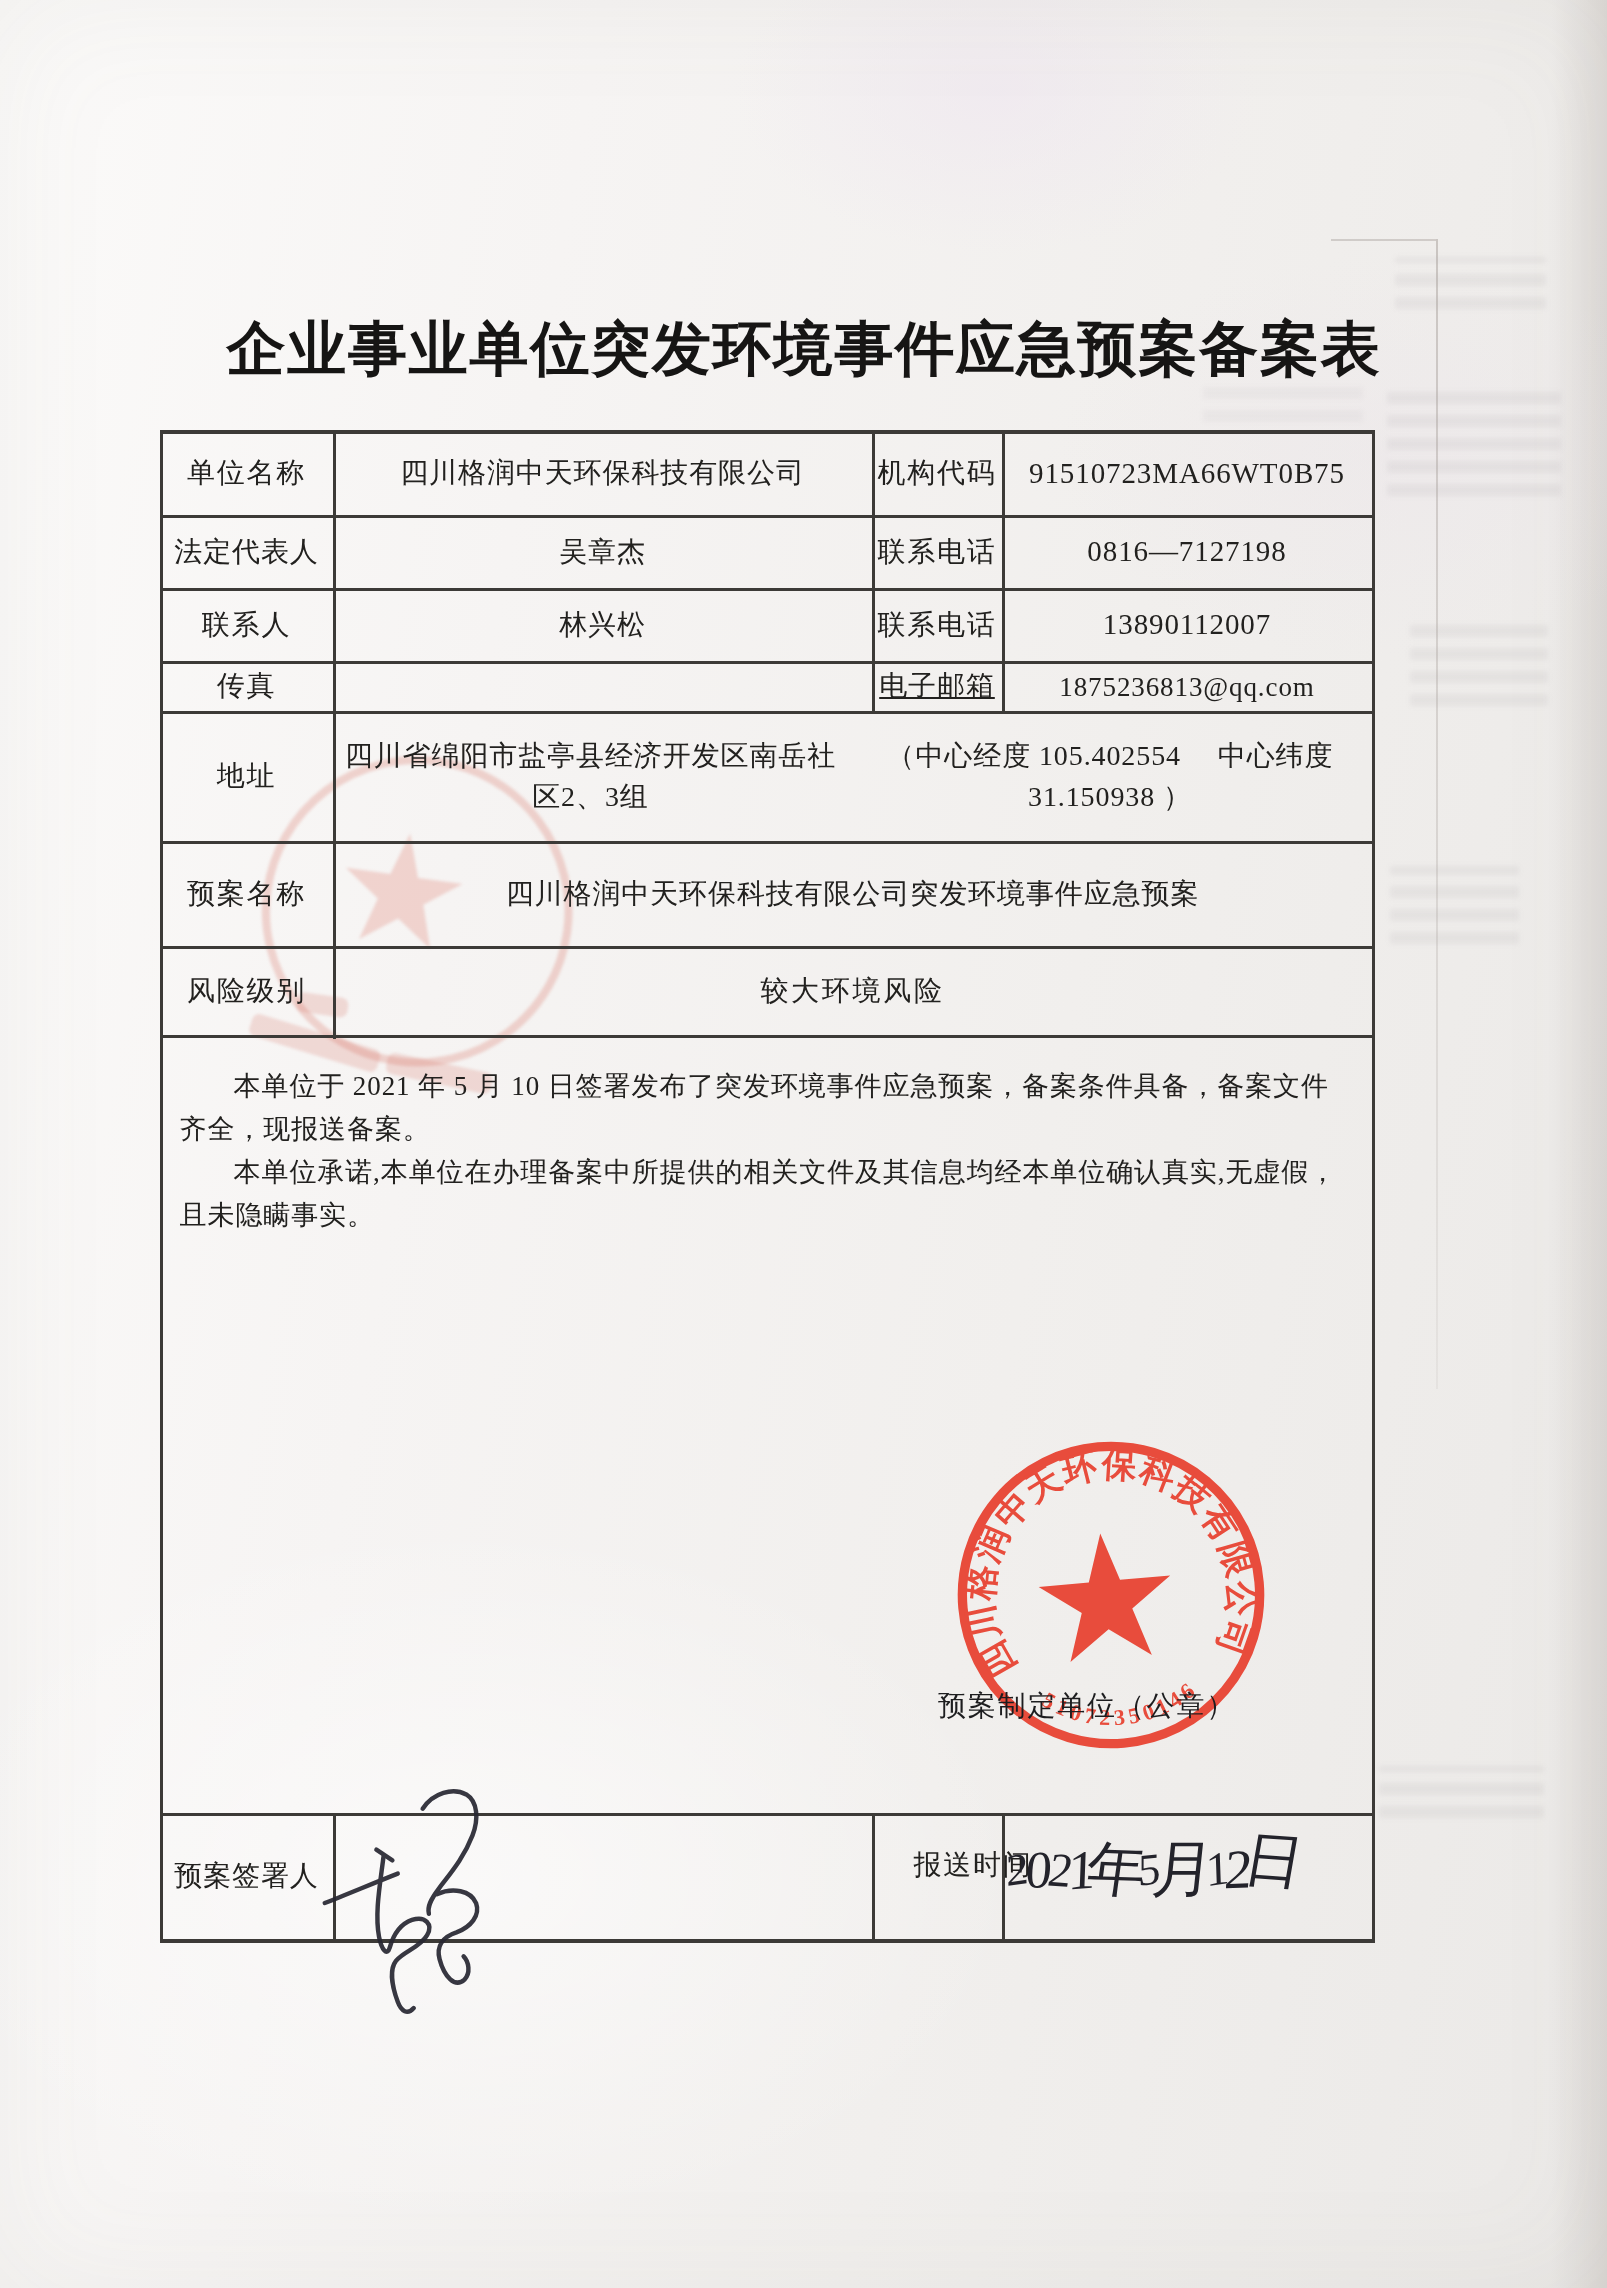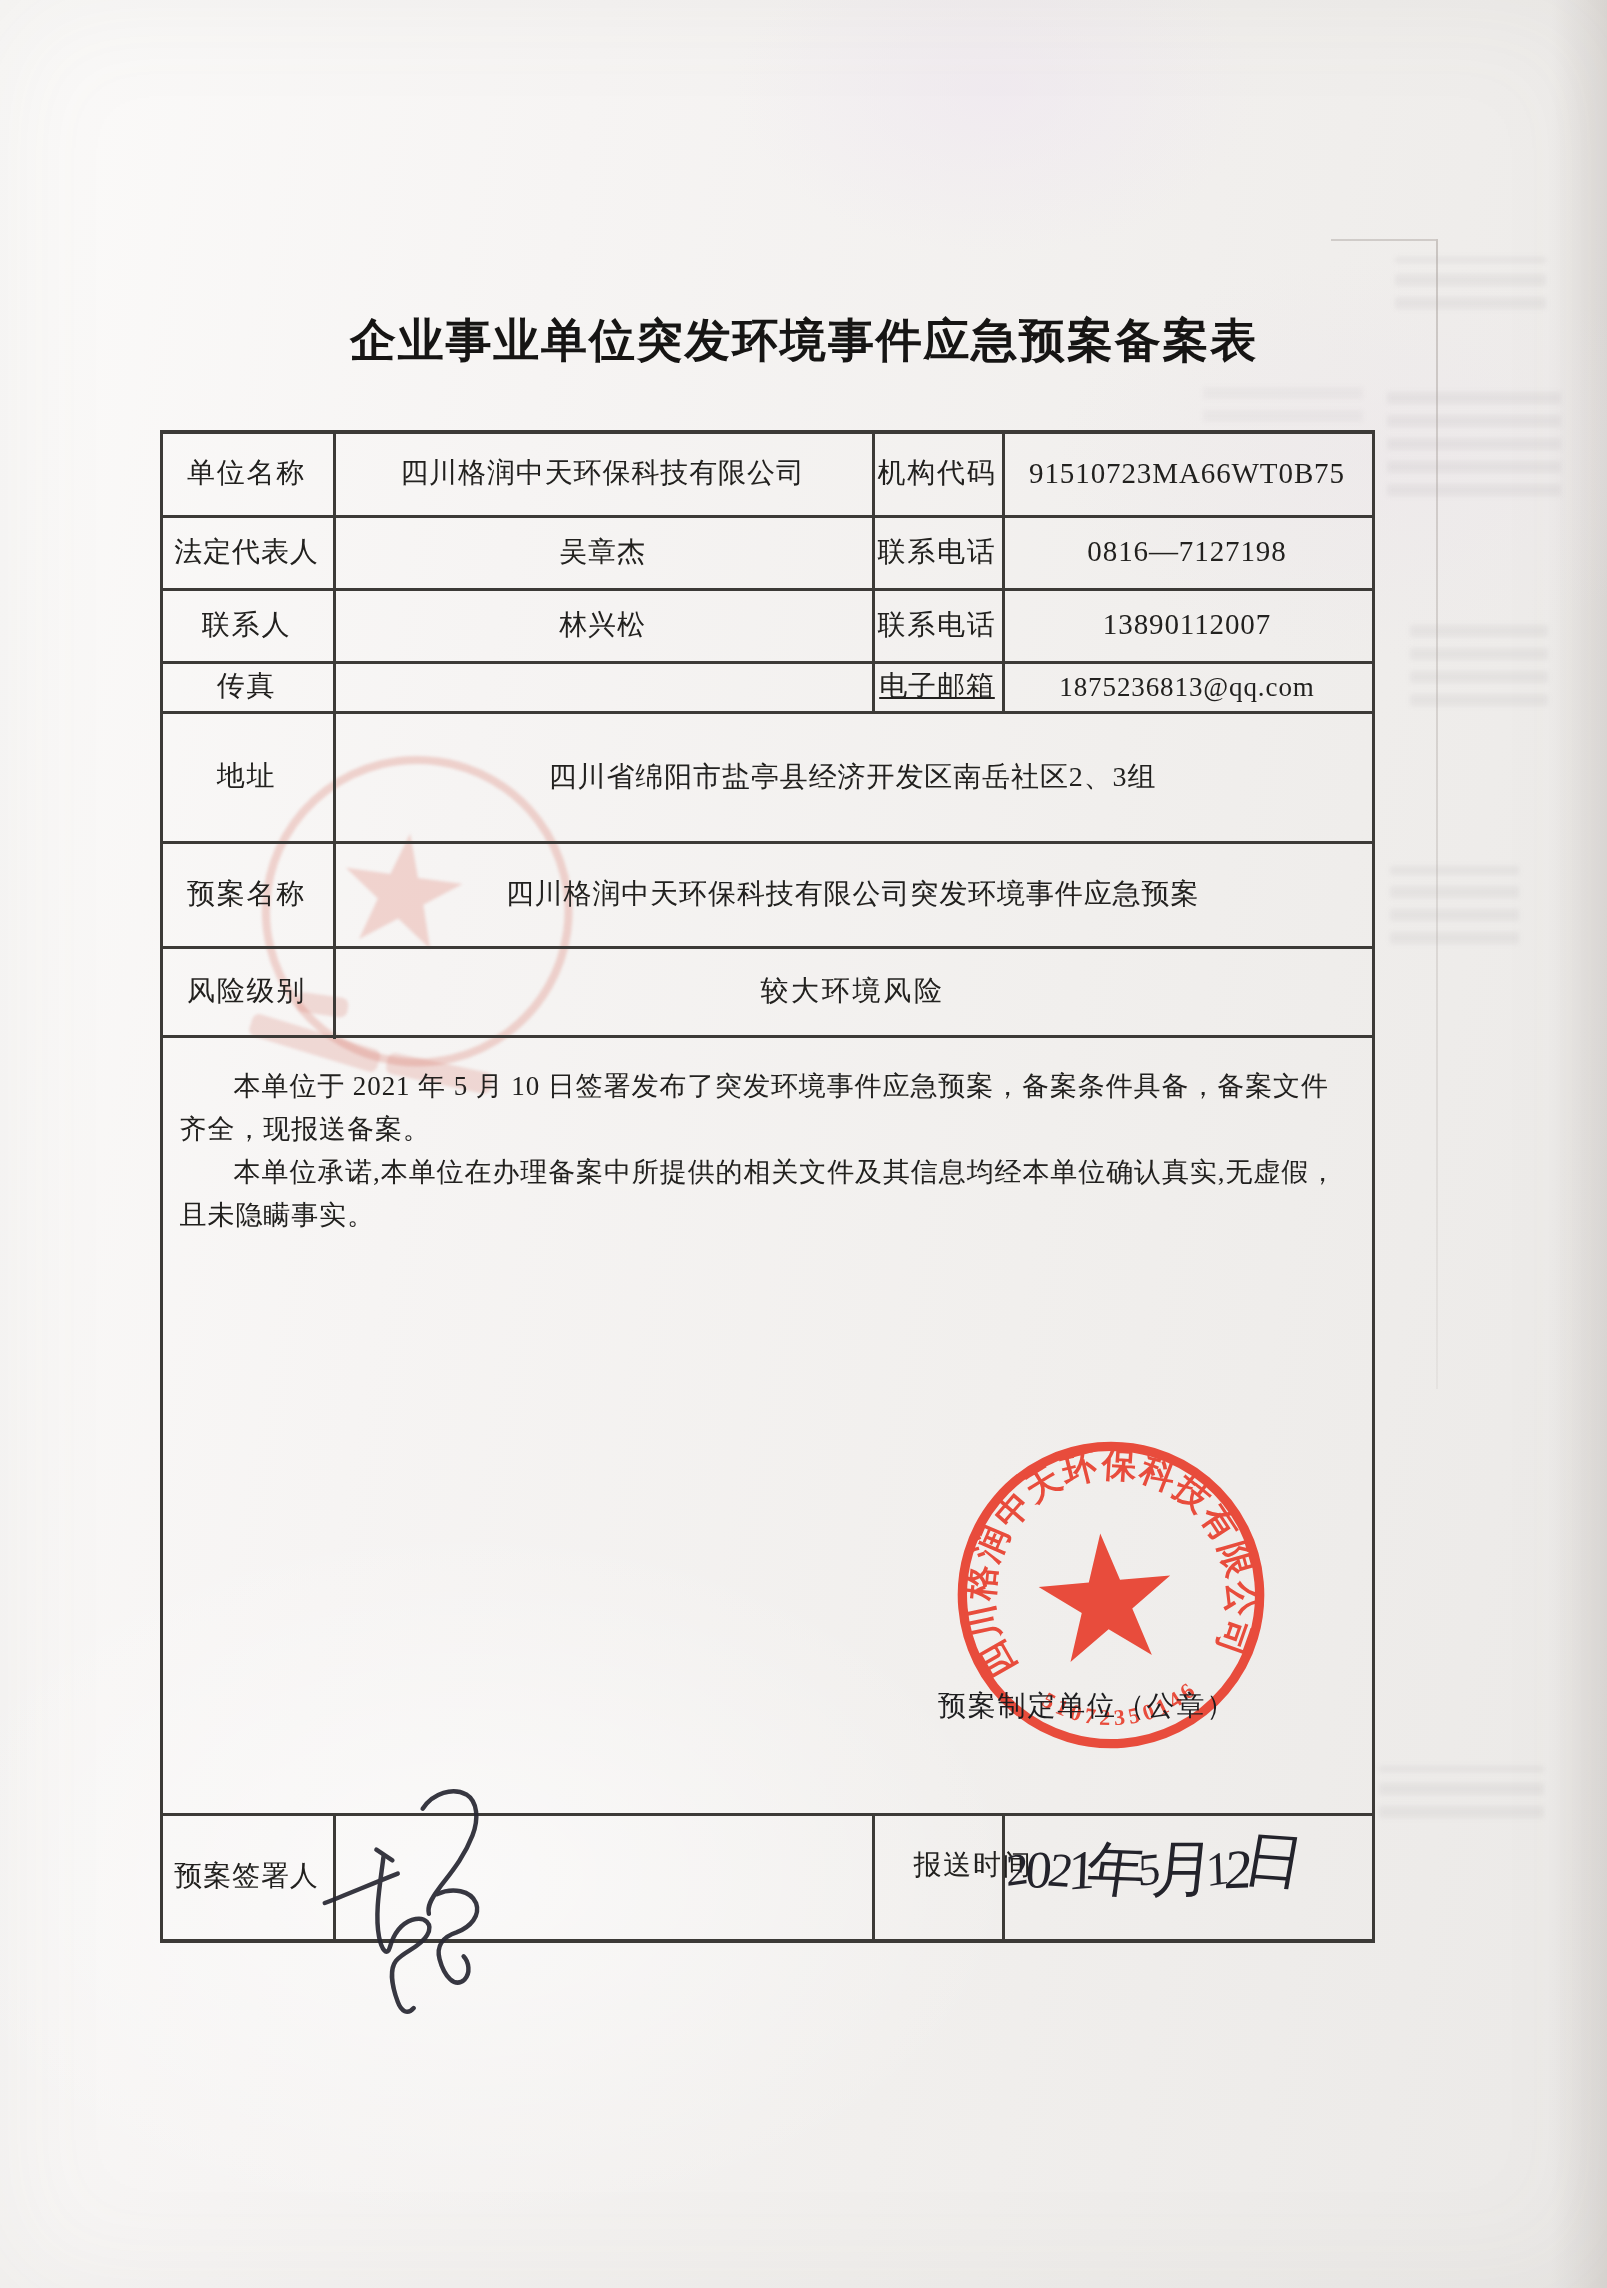--- a/index.html
+++ b/index.html
@@ -13,21 +13,21 @@
     background:
       radial-gradient(374px 232px at 62% 4%, rgba(238,229,240,.55), transparent 70%),
       radial-gradient(463px 285px at 86% 20%, rgba(236,230,234,.5), transparent 70%),
       radial-gradient(802px 499px at 28% 82%, rgba(255,255,255,.55), transparent 72%),
       linear-gradient(90deg, rgba(0,0,0,0) 96.5%, rgba(178,170,165,.28) 100%),
       linear-gradient(100deg,#fbfaf9 0%,#f6f4f3 30%,#f1efed 62%,#ebe9e7 100%);
     box-shadow: inset 0 0 125px rgba(120,110,105,.07);
   }
   .title{
     position:absolute;left:0;top:310px;width:1608px;
-    text-align:center;font-size:46px;font-weight:700;
+    text-align:center;font-size:59px;font-weight:700;
     letter-spacing:1.8px;color:#161514;
   }
   
   .hline,.vline{position:absolute;background:#3c3a37;}
   .hline{height:2.7px;}
   .vline{width:2.7px;}
   
   .cell{
     position:absolute;display:flex;align-items:center;justify-content:center;
     font-size:28px;letter-spacing:1.8px;color:#22211f;text-align:center;
@@ -130,20 +130,21 @@
     <div class="cell value" style="left:1002px;top:588px;width:370px;height:73px;font-size:29px;">13890112007</div>
 
     <div class="cell" style="left:160px;top:661px;width:173px;height:50px;">传真</div>
     <div class="cell value" style="left:333px;top:661px;width:539px;height:50px;"></div>
     <div class="cell" style="left:872px;top:661px;width:130px;height:50px;letter-spacing:0.9px;text-decoration:underline;">电子邮箱</div>
     <div class="cell value" style="left:1002px;top:661px;width:370px;height:52px;font-size:27px;">1875236813@qq.com</div>
 
     <div class="cell" style="left:160px;top:711px;width:173px;height:130px;">地址</div>
     <div class="cell value addr" style="left:333px;top:711px;width:1039px;height:130px;">
       <span>四川省绵阳市盐亭县经济开发区南岳社区2、3组</span>
+      <span>（中心经度 105.402554　 中心纬度 31.150938 ）</span>
     </div>
 
     <div class="cell" style="left:160px;top:841px;width:173px;height:105px;">预案名称</div>
     <div class="cell value" style="left:333px;top:841px;width:1039px;height:105px;">四川格润中天环保科技有限公司突发环境事件应急预案</div>
 
     <div class="cell" style="left:160px;top:946px;width:173px;height:89px;">风险级别</div>
     <div class="cell value" style="left:333px;top:946px;width:1039px;height:89px;letter-spacing:2.7px;">较大环境风险</div>
 
     <div class="decl">
       <p>本单位于 2021 年 5 月 10 日签署发布了突发环境事件应急预案，备案条件具备，备案文件齐全，现报送备案。</p>

